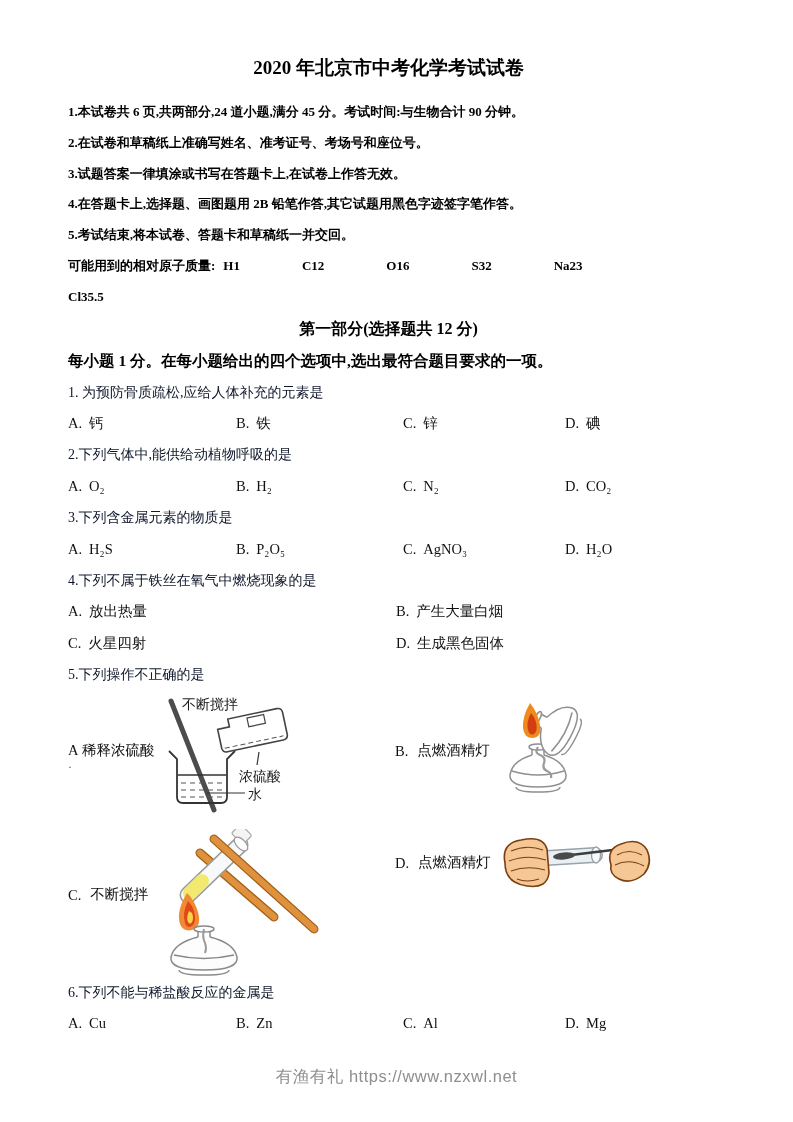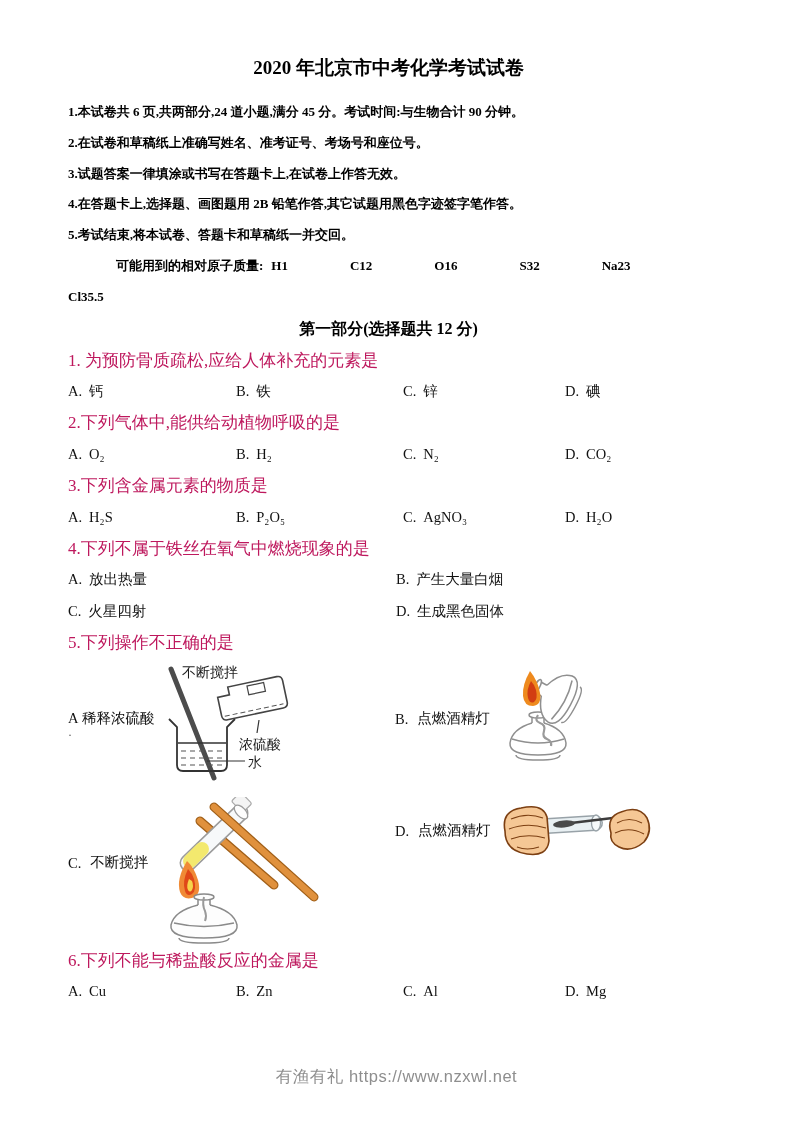--- a/index.html
+++ b/index.html
@@ -3,26 +3,26 @@
 <meta charset="utf-8">
 <style>
   html,body{margin:0;padding:0;}
   body{
     width:793px;height:1122px;background:#ffffff;position:relative;overflow:hidden;
     font-family:"Liberation Serif","DejaVu Serif",serif;color:#000;
   }
   .content{padding:54px 84px 0 68px;}
   .title{font-size:19px;font-weight:bold;text-align:center;margin:0 0 15px 0;line-height:28px;}
   .ins{font-weight:bold;font-size:13px;line-height:30.8px;white-space:nowrap;}
-  .masses{display:flex;align-items:baseline;margin-left:48px;}
+  .masses{display:flex;align-items:baseline;}
   .mv{margin-left:62px;}
   .mv.first{margin-left:8px;}
   .sec-head{font-weight:bold;font-size:16px;text-align:center;line-height:32px;}
   .sec-note{font-weight:bold;font-size:15.5px;line-height:32px;white-space:nowrap;}
-  .qrow{font-size:17px;line-height:31.4px;color:#be185d;white-space:nowrap;}
+  .qrow{font-size:14px;line-height:31.4px;color:#0f172a;white-space:nowrap;}
   .optgrid4{display:grid;grid-template-columns:168px 167px 162px auto;font-size:14.5px;line-height:31.4px;color:#111;}
   .optgrid2{display:grid;grid-template-columns:328px auto;font-size:14.5px;line-height:31.4px;color:#111;}
   .opt{display:flex;gap:7px;white-space:nowrap;}
   .figrow{display:grid;grid-template-columns:327px auto;}
   .figcell{display:flex;align-items:flex-start;}
   .figlabel{font-size:14.5px;color:#111;display:flex;gap:9px;white-space:nowrap;align-items:flex-end;}
   .figlabel .mark{display:block;color:#555;font-size:12px;line-height:14px;} .pt50{padding-top:50px;} .pt56{padding-top:56px;} .pt24{padding-top:24px;}
   .svgtext{font-size:14px;fill:#1c1c1c;font-family:"Liberation Serif","DejaVu Serif",serif;}
   .footer{
     position:absolute;left:0;top:1066px;width:100%;text-align:center;
@@ -47,20 +47,21 @@
     <span>可能用到的相对原子质量:</span>
     <span class="mv first">H1</span>
     <span class="mv">C12</span>
     <span class="mv">O16</span>
     <span class="mv">S32</span>
     <span class="mv">Na23</span>
   </div>
   <div class="ins">Cl35.5</div>
 
   <div class="sec-head">第一部分(选择题共 12 分)</div>
+  <div class="sec-note">每小题 1 分。在每小题给出的四个选项中,选出最符合题目要求的一项。</div>
 
   <div class="qrow">1. 为预防骨质疏松,应给人体补充的元素是</div>
   <div class="optgrid4">
     <span class="opt">
         <span>A.</span>
         <span>钙</span>
       </span>
     <span class="opt">
         <span>B.</span>
         <span>铁</span>

